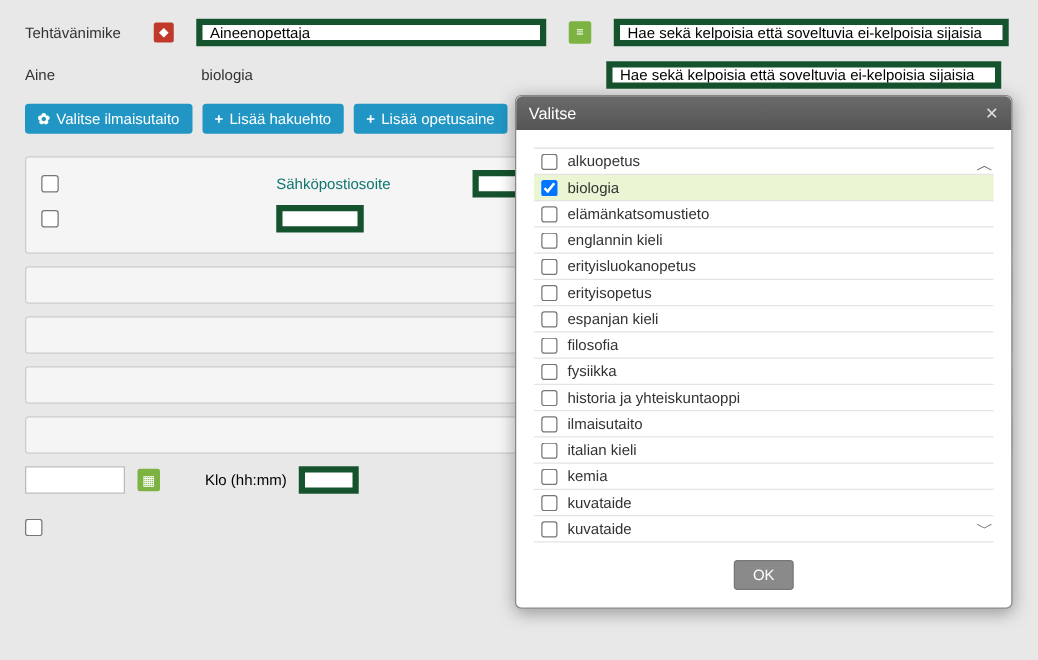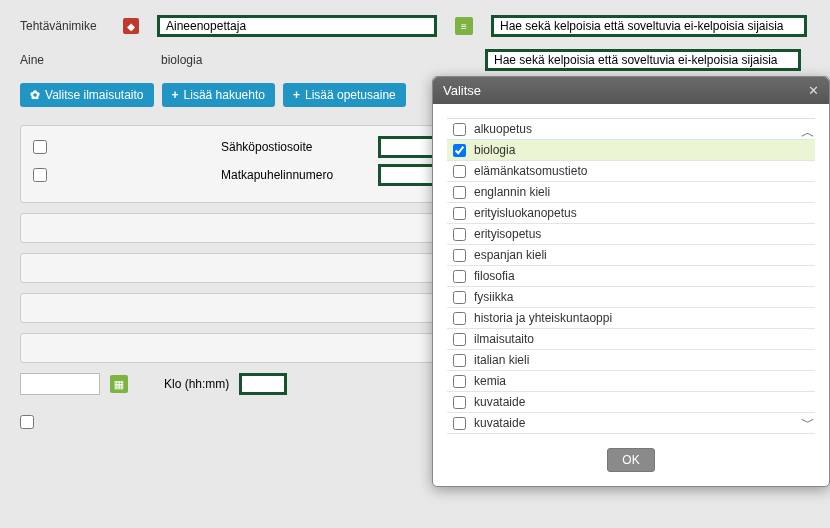--- a/index.html
+++ b/index.html
@@ -3,44 +3,44 @@
 <meta charset="utf-8">
 <style>
 * { box-sizing: border-box; margin: 0; padding: 0; }
 body { font-family: Arial, sans-serif; font-size: 12px; background: #e8e8e8; width: 830px; height: 528px; overflow: hidden; position: relative; }
 
 .form-area { padding: 15px 20px; }
 .row { display: flex; align-items: center; margin-bottom: 12px; gap: 18px; }
 .label { width: 85px; color: #333; font-size: 12px; }
 .req-badge { width: 16px; height: 16px; background: #c0392b; border-radius: 2px; display: inline-flex; align-items: center; justify-content: center; color: #fff; font-size: 10px; }
 .list-badge { width: 18px; height: 18px; background: #7cb342; border-radius: 2px; display: inline-flex; align-items: center; justify-content: center; color: #fff; font-size: 10px; }
-.text-input { height: 22px; border: 3px solid #14532d; padding: 2px 6px; font-size: 12px; background: #fff; }
+.text-input { height: 22px; border: 5px solid #14532d; padding: 2px 6px; font-size: 12px; background: #fff; }
 .wide-input { width: 280px; }
 .wider-input { width: 316px; }
 .value-text { color: #333; font-size: 12px; padding-left: 4px; width: 310px; }
 
 .button-row { display: flex; gap: 8px; margin: 8px 0 18px 0; }
 .btn { background: #2196c4; color: #fff; border: none; border-radius: 3px; padding: 5px 10px; font-size: 12px; cursor: pointer; display: inline-flex; align-items: center; gap: 5px; }
 .btn .plus { font-weight: bold; }
 
 .panel { background: #f5f5f5; border: 1px solid #ccc; border-radius: 3px; margin-bottom: 10px; padding: 10px 12px; min-height: 40px; }
 .panel-empty { min-height: 30px; }
 
 .panel-inner-row { display: flex; align-items: center; gap: 12px; margin-bottom: 6px; }
 .chk { width: 14px; height: 14px; }
-.field-label { width: 145px; color: #000000; }
+.field-label { width: 145px; color: #0f766e; }
 
 .bottom-row { display: flex; align-items: center; gap: 10px; margin-top: 6px; }
 .small-input { width: 80px; height: 22px; border: 1px solid #bbb; background: #fff; }
 .cal-icon { width: 18px; height: 18px; background: #7cb342; border-radius: 2px; display: inline-flex; align-items: center; justify-content: center; color: #fff; font-size: 11px; }
 
 .lonechk { margin-top: 20px; }
 
 
-.dialog { position: absolute; left: 432px; top: 76px; width: 398px; background: #fff; border: 1px solid #888; border-radius: 5px; box-shadow: 0 3px 14px rgba(0,0,0,0.35); }
+.dialog { position: absolute; left: 412px; top: 76px; width: 398px; background: #fff; border: 1px solid #888; border-radius: 5px; box-shadow: 0 3px 14px rgba(0,0,0,0.35); }
 .dialog-title { background: linear-gradient(#6a6a6a,#555); color: #fff; padding: 6px 10px; font-size: 13px; display: flex; justify-content: space-between; align-items: center; border-radius: 5px 5px 0 0; }
 .dialog-close { color: #ddd; cursor: pointer; font-size: 13px; }
 .dialog-body { padding: 14px; }
 .list-container { position: relative; border: none; }
 .list { max-height: 320px; overflow: hidden; border-top: 1px solid #ddd; }
 .list-item { display: flex; align-items: center; gap: 8px; padding: 3px 6px; border-bottom: 1px solid #e4e4e4; font-size: 12px; color: #333; }
 .list-item.selected { background: #e9f5d3; }
 .list-item input { width: 13px; height: 13px; }
 .scroll-arrow { position: absolute; right: -2px; width: 18px; color: #666; font-size: 14px; text-align: center; cursor: pointer; user-select: none; }
 .scroll-arrow.up { top: 6px; }
@@ -85,21 +85,20 @@
   <div class="panel">
     <div class="panel-inner-row">
       <input type="checkbox" class="chk" style="">
       <span style="width:150px"></span>
       <span class="field-label">Sähköpostiosoite</span>
       <input class="text-input" style="width: 70px;">
     </div>
     <div class="panel-inner-row">
       <input type="checkbox" class="chk" style="">
       <span style="width:150px"></span>
-      <span class="field-label">Matkapuhelinnumero</span>
       <input class="text-input" style="width: 70px;">
     </div>
   </div>
 
   <div class="panel panel-empty"></div>
   <div class="panel panel-empty"></div>
   <div class="panel panel-empty"></div>
   <div class="panel panel-empty"></div>
 
   <div class="bottom-row">

